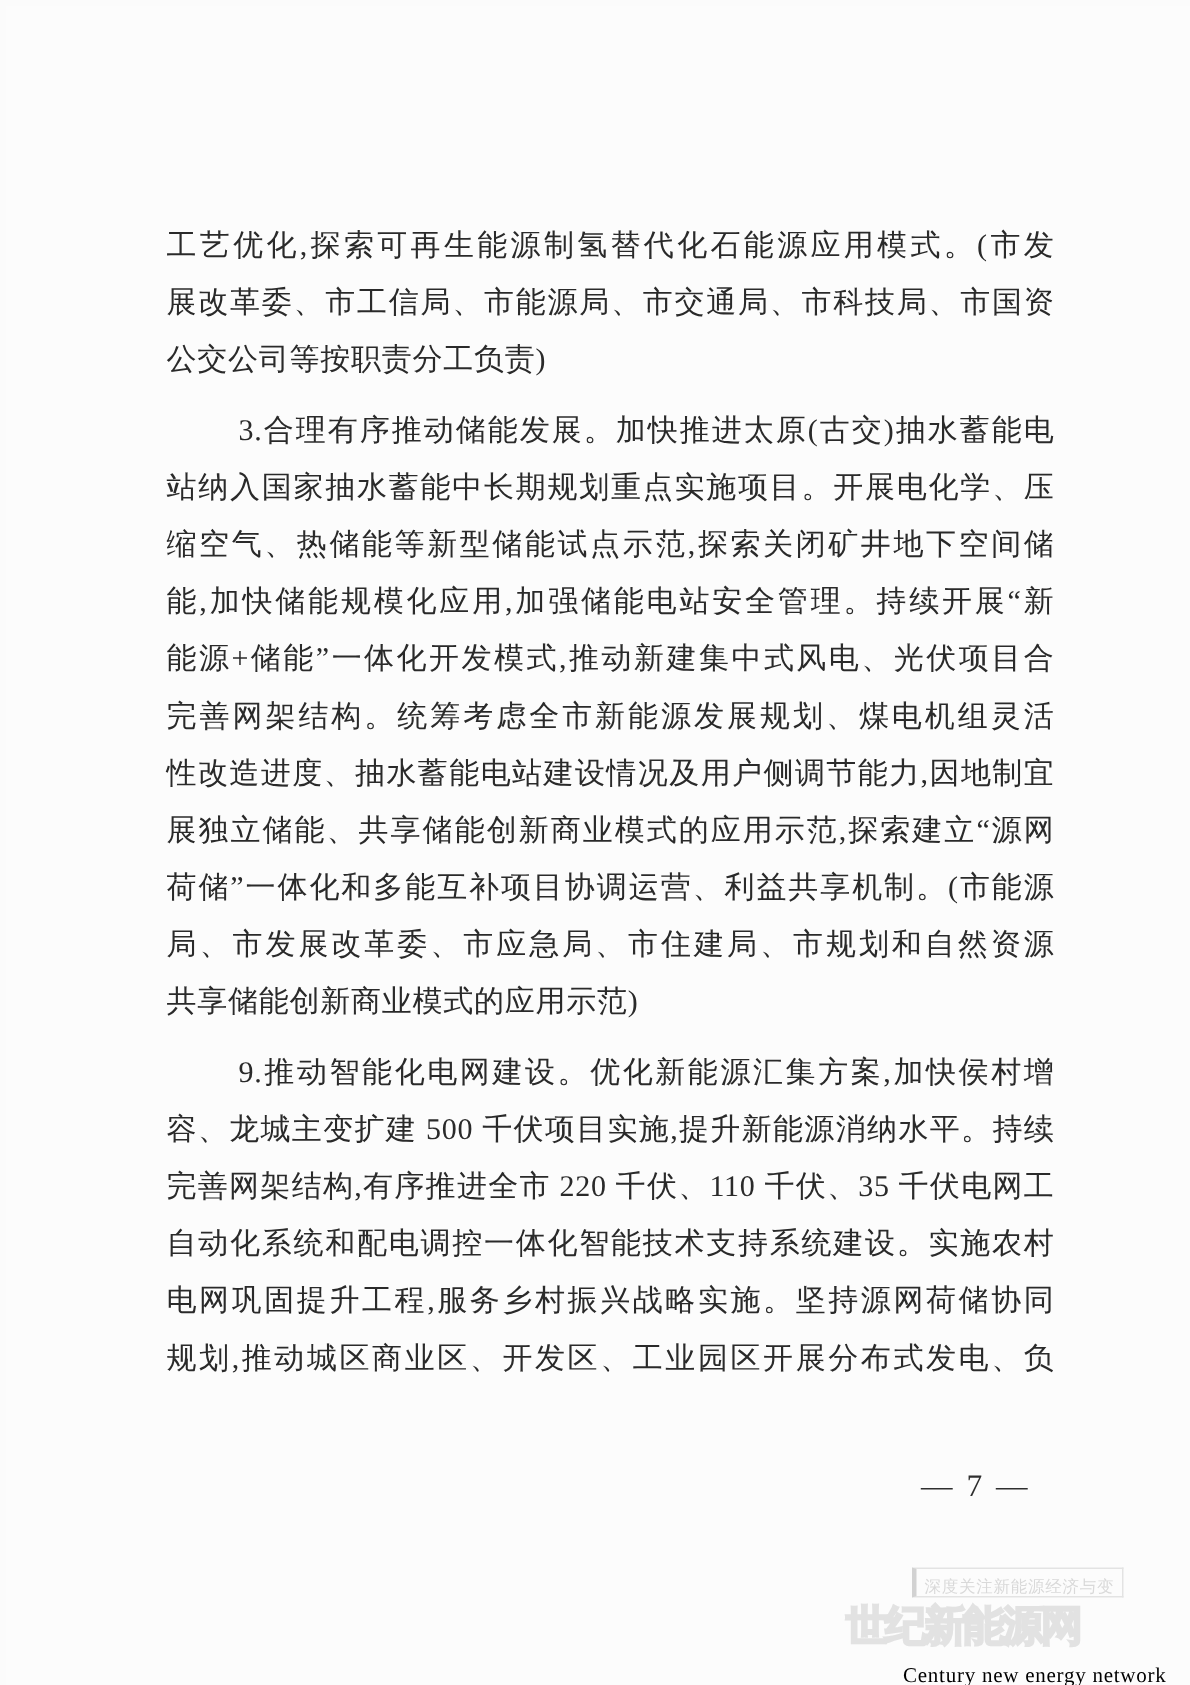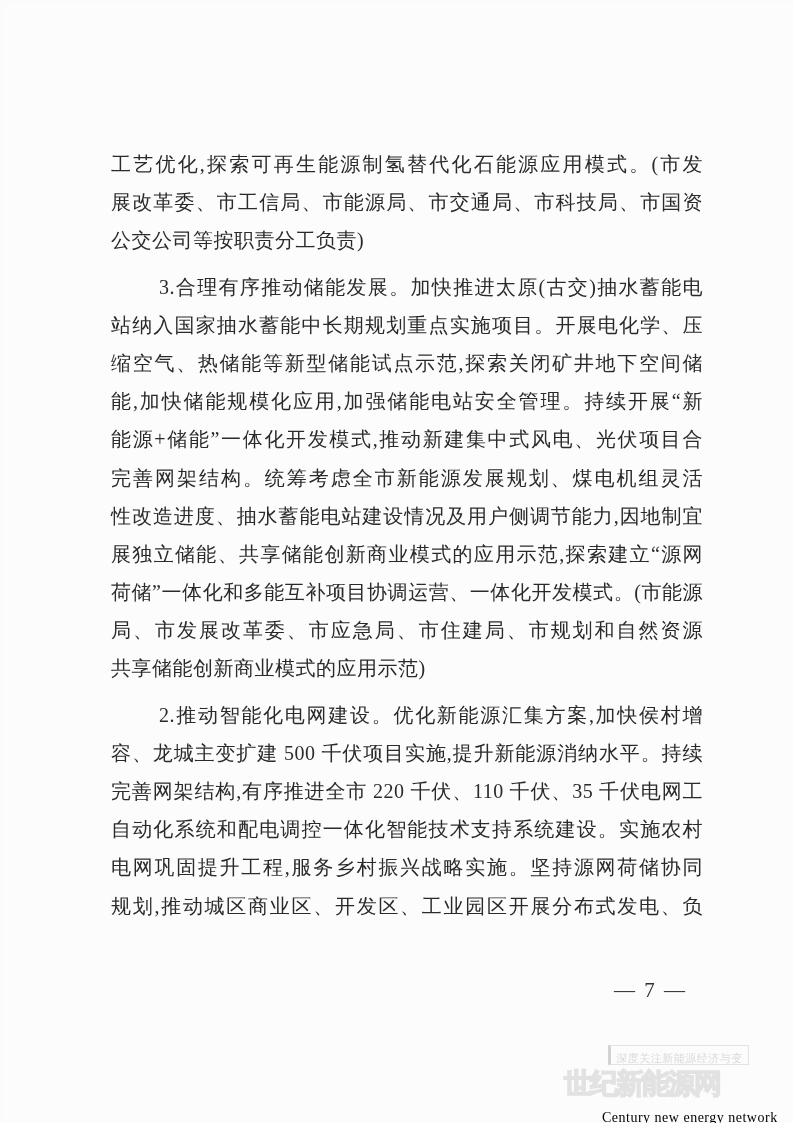--- a/index.html
+++ b/index.html
@@ -101,26 +101,26 @@
       </div>
       <div class="paragraph indent">
         <div class="line">3.合理有序推动储能发展。加快推进太原(古交)抽水蓄能电</div>
         <div class="line">站纳入国家抽水蓄能中长期规划重点实施项目。开展电化学、压</div>
         <div class="line">缩空气、热储能等新型储能试点示范,探索关闭矿井地下空间储</div>
         <div class="line">能,加快储能规模化应用,加强储能电站安全管理。持续开展“新</div>
         <div class="line">能源+储能”一体化开发模式,推动新建集中式风电、光伏项目合</div>
         <div class="line">完善网架结构。统筹考虑全市新能源发展规划、煤电机组灵活</div>
         <div class="line">性改造进度、抽水蓄能电站建设情况及用户侧调节能力,因地制宜</div>
         <div class="line">展独立储能、共享储能创新商业模式的应用示范,探索建立“源网</div>
-        <div class="line">荷储”一体化和多能互补项目协调运营、一体化开发模式。(市能源</div>
+        <div class="line">荷储”一体化和多能互补项目协调运营、利益共享机制。(市能源</div>
         <div class="line">局、市发展改革委、市应急局、市住建局、市规划和自然资源局、国</div>
         <div class="line flush-left">共享储能创新商业模式的应用示范)</div>
       </div>
       <div class="paragraph indent">
-        <div class="line">2.推动智能化电网建设。优化新能源汇集方案,加快侯村增</div>
+        <div class="line">9.推动智能化电网建设。优化新能源汇集方案,加快侯村增</div>
         <div class="line">容、龙城主变扩建 500 千伏项目实施,提升新能源消纳水平。持续</div>
         <div class="line">完善网架结构,有序推进全市 220 千伏、110 千伏、35 千伏电网工</div>
         <div class="line">自动化系统和配电调控一体化智能技术支持系统建设。实施农村</div>
         <div class="line">电网巩固提升工程,服务乡村振兴战略实施。坚持源网荷储协同</div>
         <div class="line">规划,推动城区商业区、开发区、工业园区开展分布式发电、负荷、</div>
       </div>
     </div>
 
   <div class="page-number">— 7 —</div>
 

